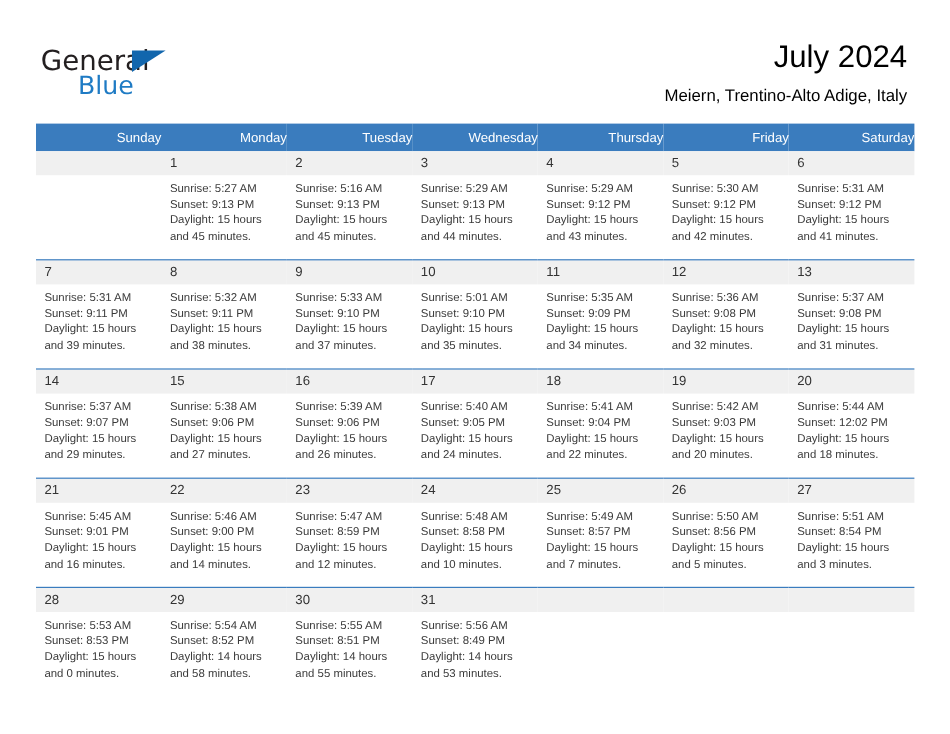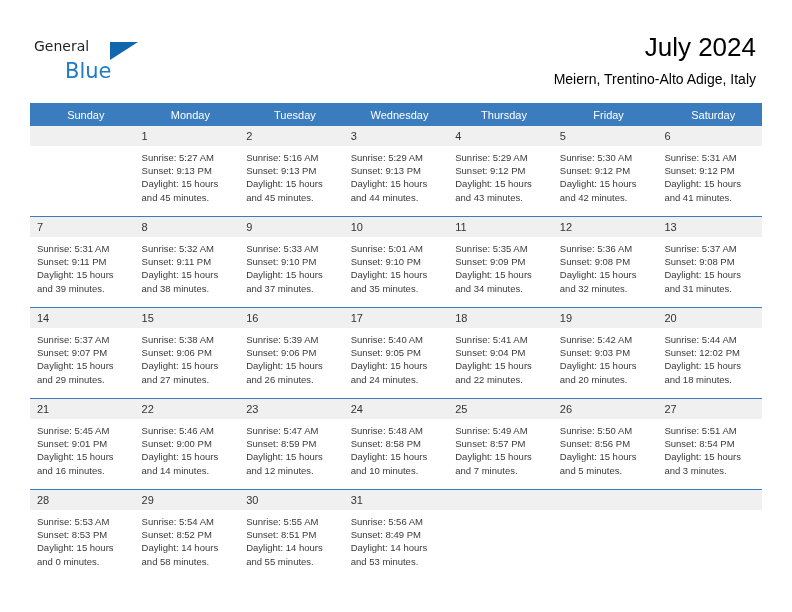--- a/index.html
+++ b/index.html
@@ -35,21 +35,21 @@
     position: absolute;
     left: 34px;
     top: 38px;
     width: 160px;
     height: 46px;
   }
   .logo-general {
     position: absolute;
     left: 0;
     top: 0;
-    font-size: 14px;
+    font-size: 23px;
     letter-spacing: 0px;
     color: #231f20;
     font-family: "DejaVu Sans", sans-serif;
     font-weight: 400;
   }
   .logo-triangle {
     position: absolute;
     left: 76px;
     top: 4px;
     width: 0;
@@ -97,21 +97,21 @@
     border-collapse: collapse;
     table-layout: fixed;
   }
   .calendar col { width: 104.57px; }
 
   thead th {
     background: #3a7cbe;
     color: #ffffff;
     font-size: 11px;
     font-weight: normal;
-    text-align: center;
+    text-align: right;
     padding: 5px 0 5px 7px;
     height: 13px;
     border: none;
   }
 
   tbody tr.week-row > td {
     vertical-align: top;
     padding: 0;
     height: 90px;
     border: none;

